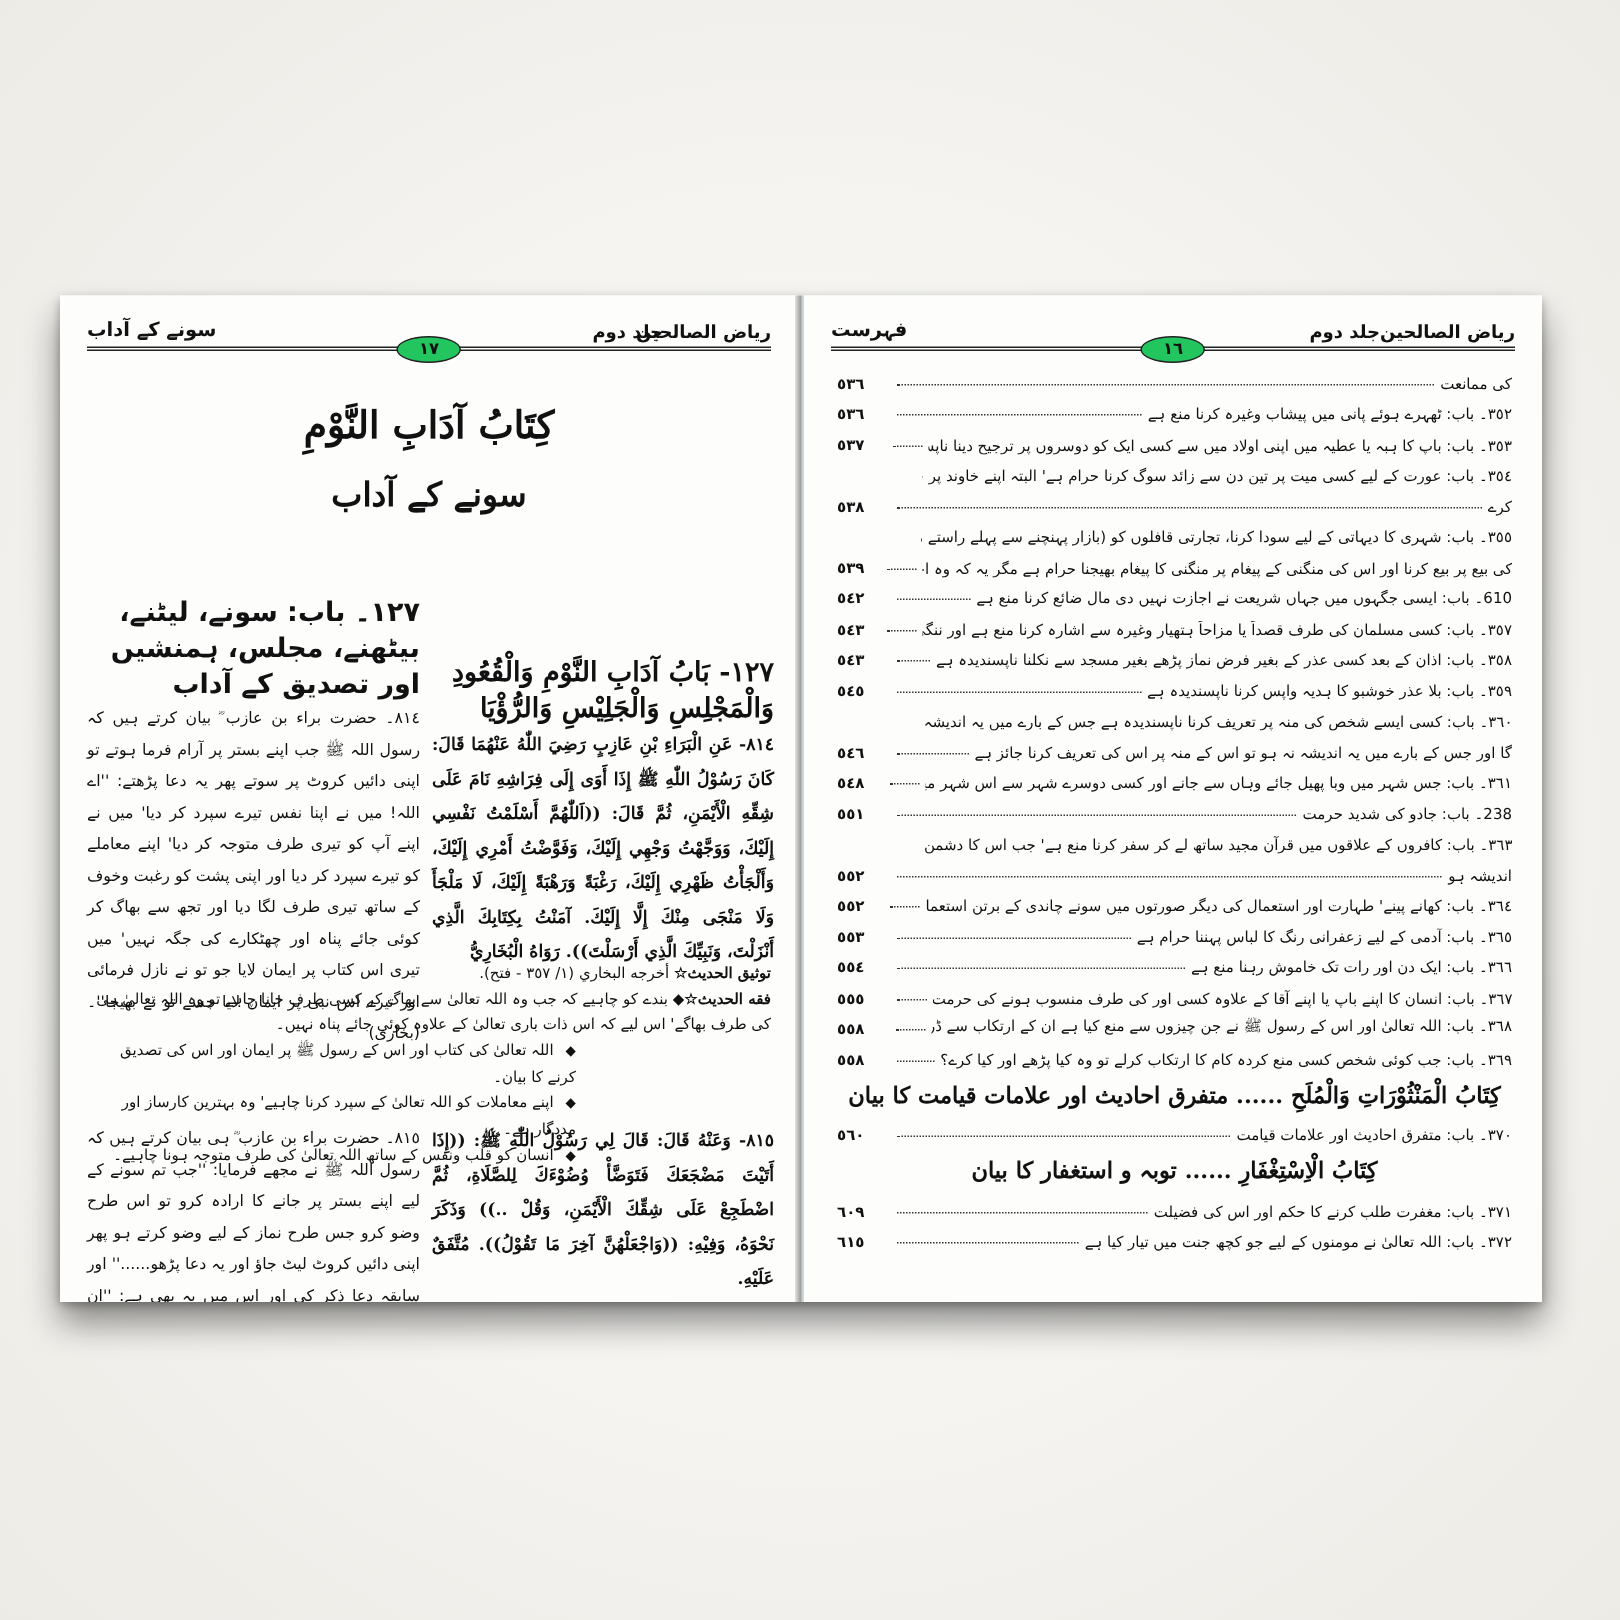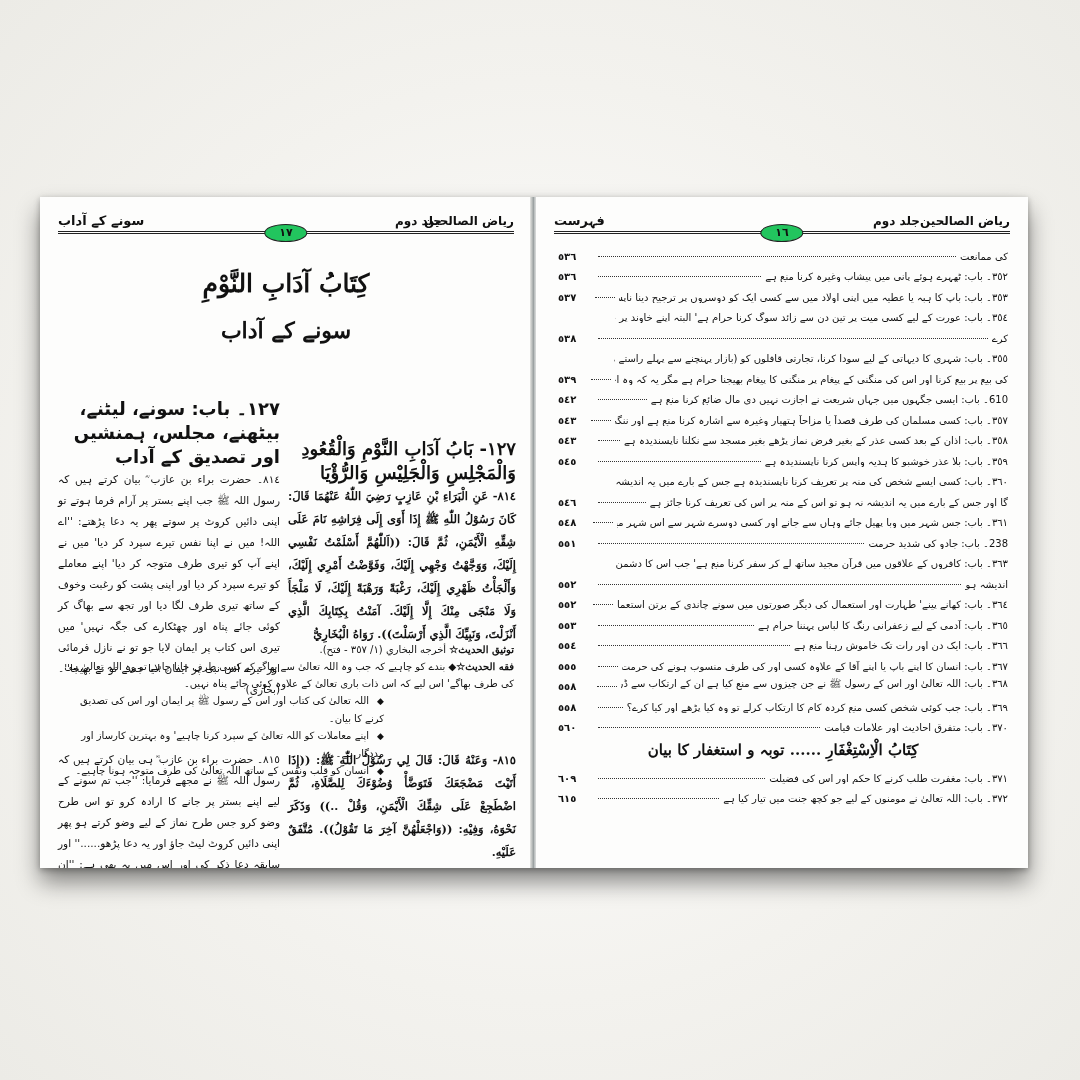--- a/index.html
+++ b/index.html
@@ -204,20 +204,21 @@
           <span class="toc-text">٣٦٨۔ باب: اللہ تعالیٰ اور اس کے رسول ﷺ نے جن چیزوں سے منع کیا ہے ان کے ارتکاب سے ڈرانا</span>
           <span class="toc-dots"></span>
           <span class="toc-page">٥٥٨</span>
         </div>
       <div class="toc-row">
           <span class="toc-text">٣٦٩۔ باب: جب کوئی شخص کسی منع کردہ کام کا ارتکاب کرلے تو وہ کیا پڑھے اور کیا کرے؟</span>
           <span class="toc-dots"></span>
           <span class="toc-page">٥٥٨</span>
         </div>
 
+      <div class="toc-heading">كِتَابُ الْمَنْثُوْرَاتِ وَالْمُلَحِ ...... متفرق احادیث اور علامات قیامت کا بیان</div>
       <div class="toc-row">
           <span class="toc-text">٣٧٠۔ باب: متفرق احادیث اور علامات قیامت</span>
           <span class="toc-dots"></span>
           <span class="toc-page">٥٦٠</span>
         </div>
 
       <div class="toc-heading">كِتَابُ الْاِسْتِغْفَارِ ...... توبہ و استغفار کا بیان</div>
       <div class="toc-row">
           <span class="toc-text">٣٧١۔ باب: مغفرت طلب کرنے کا حکم اور اس کی فضیلت</span>
           <span class="toc-dots"></span>

